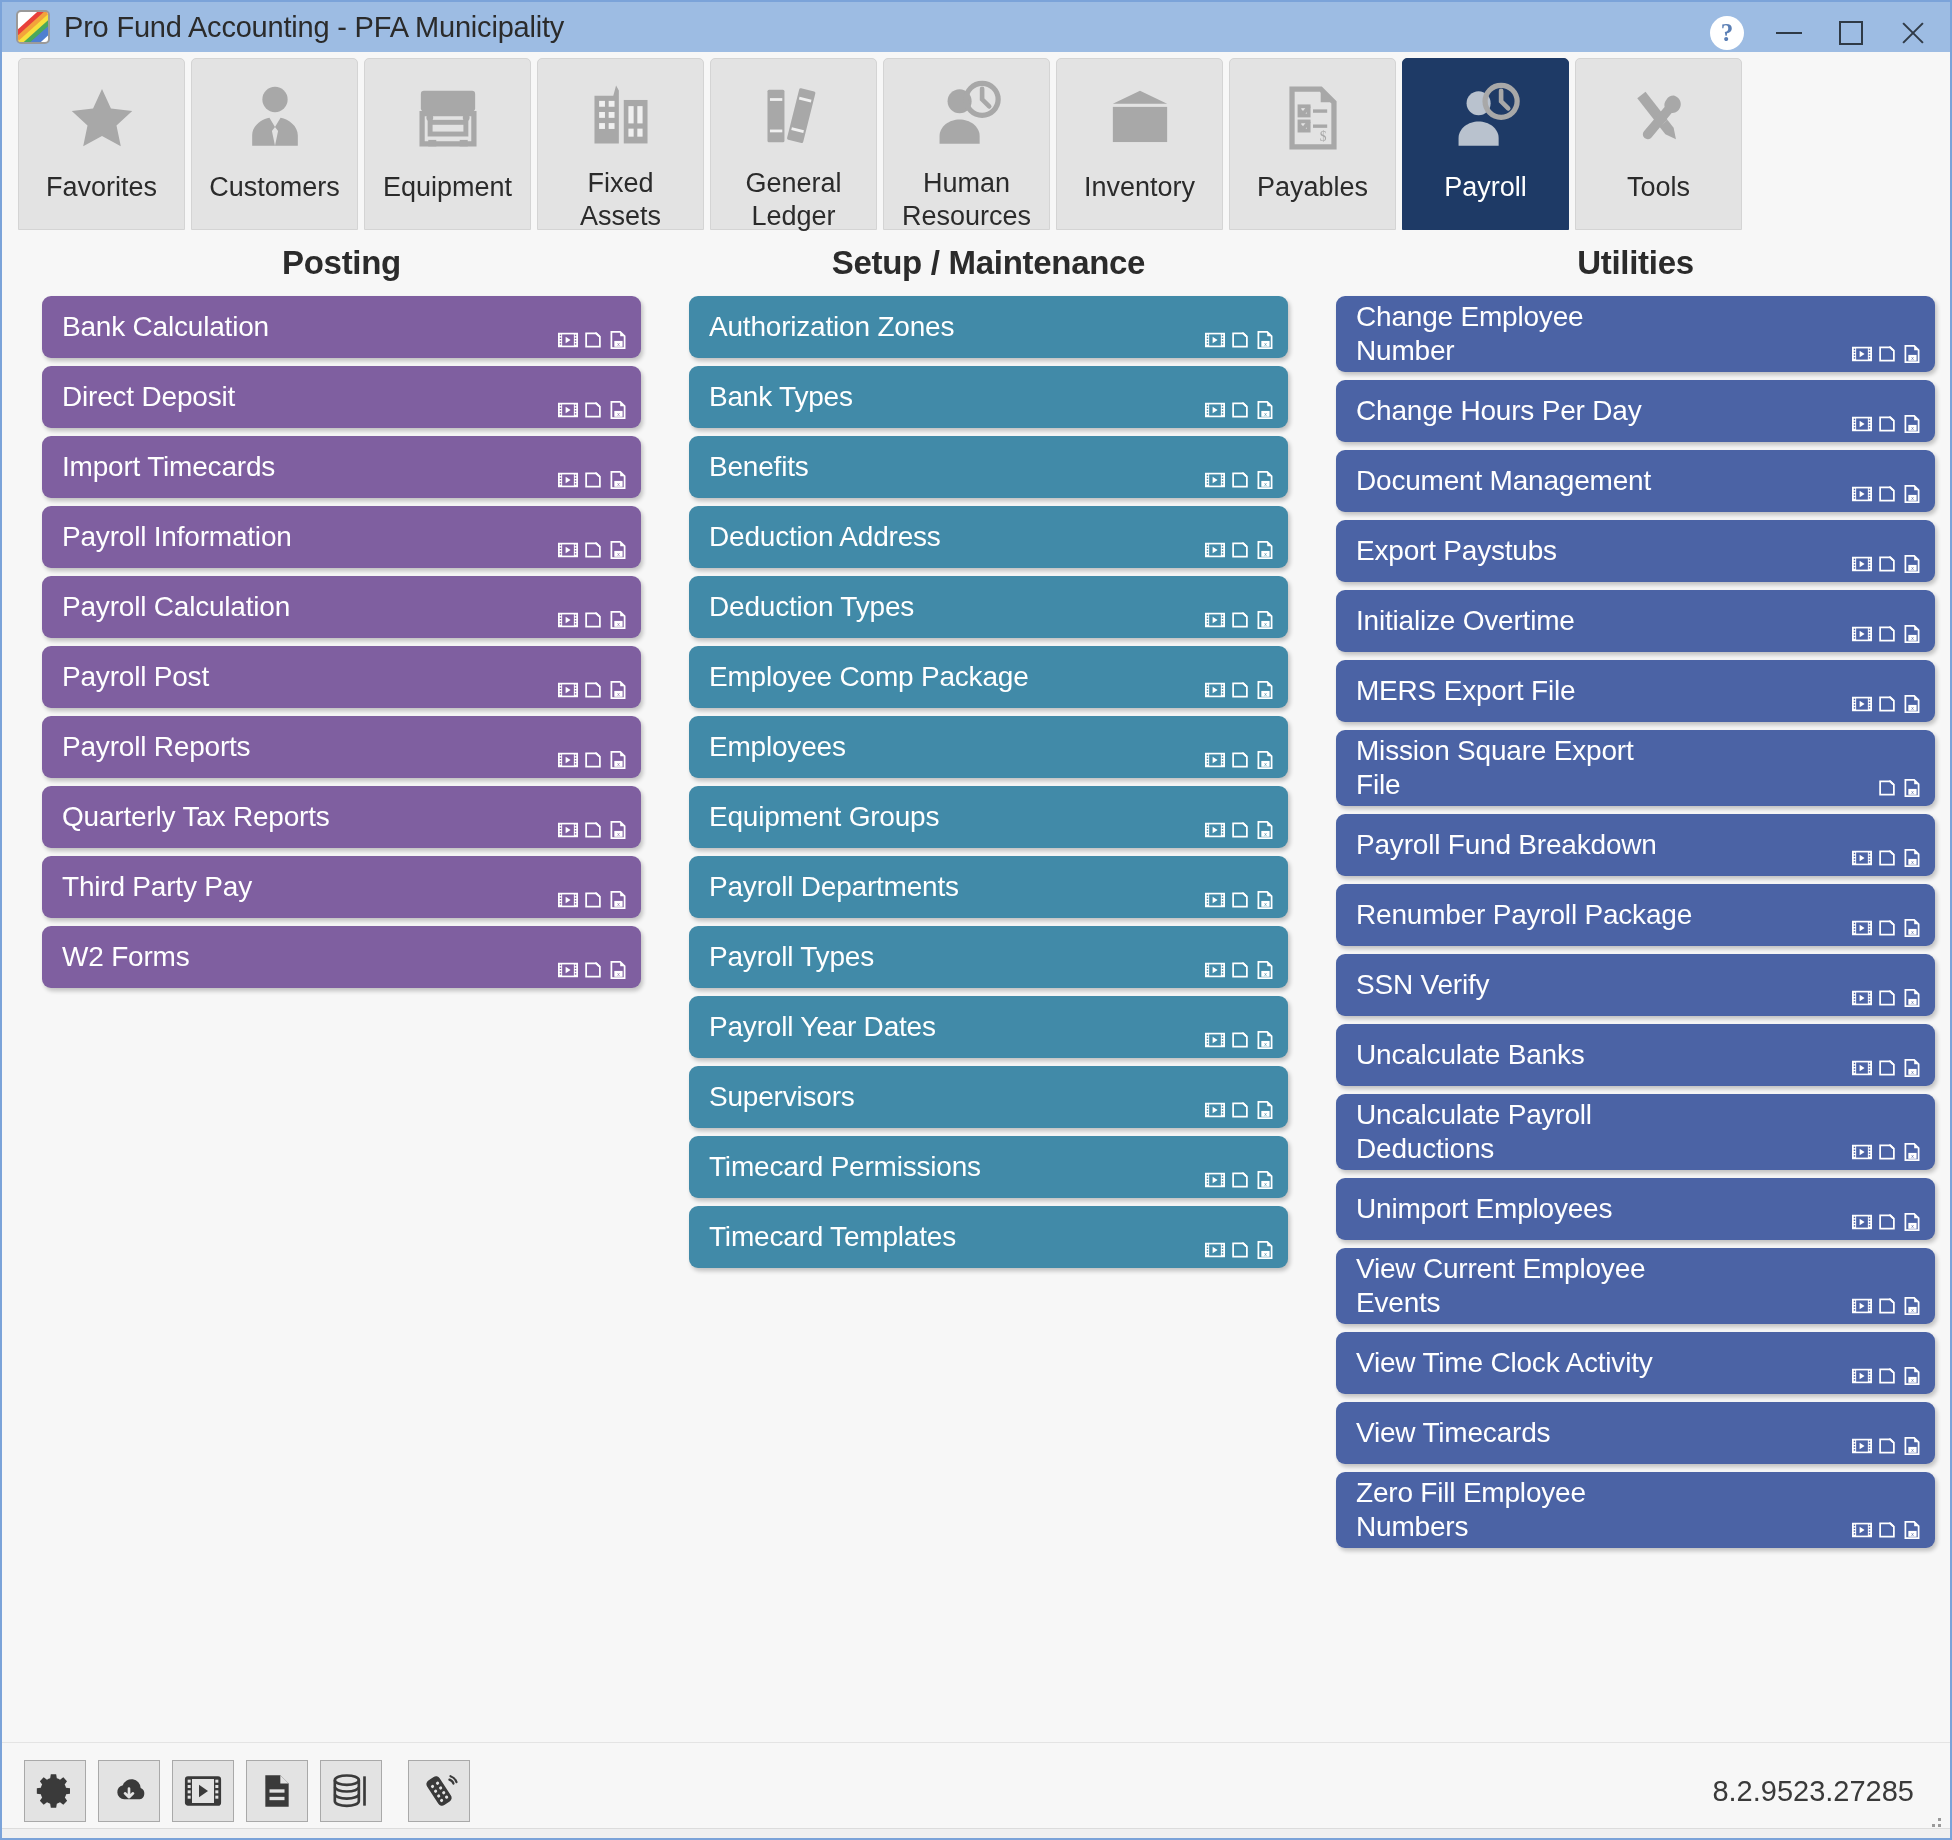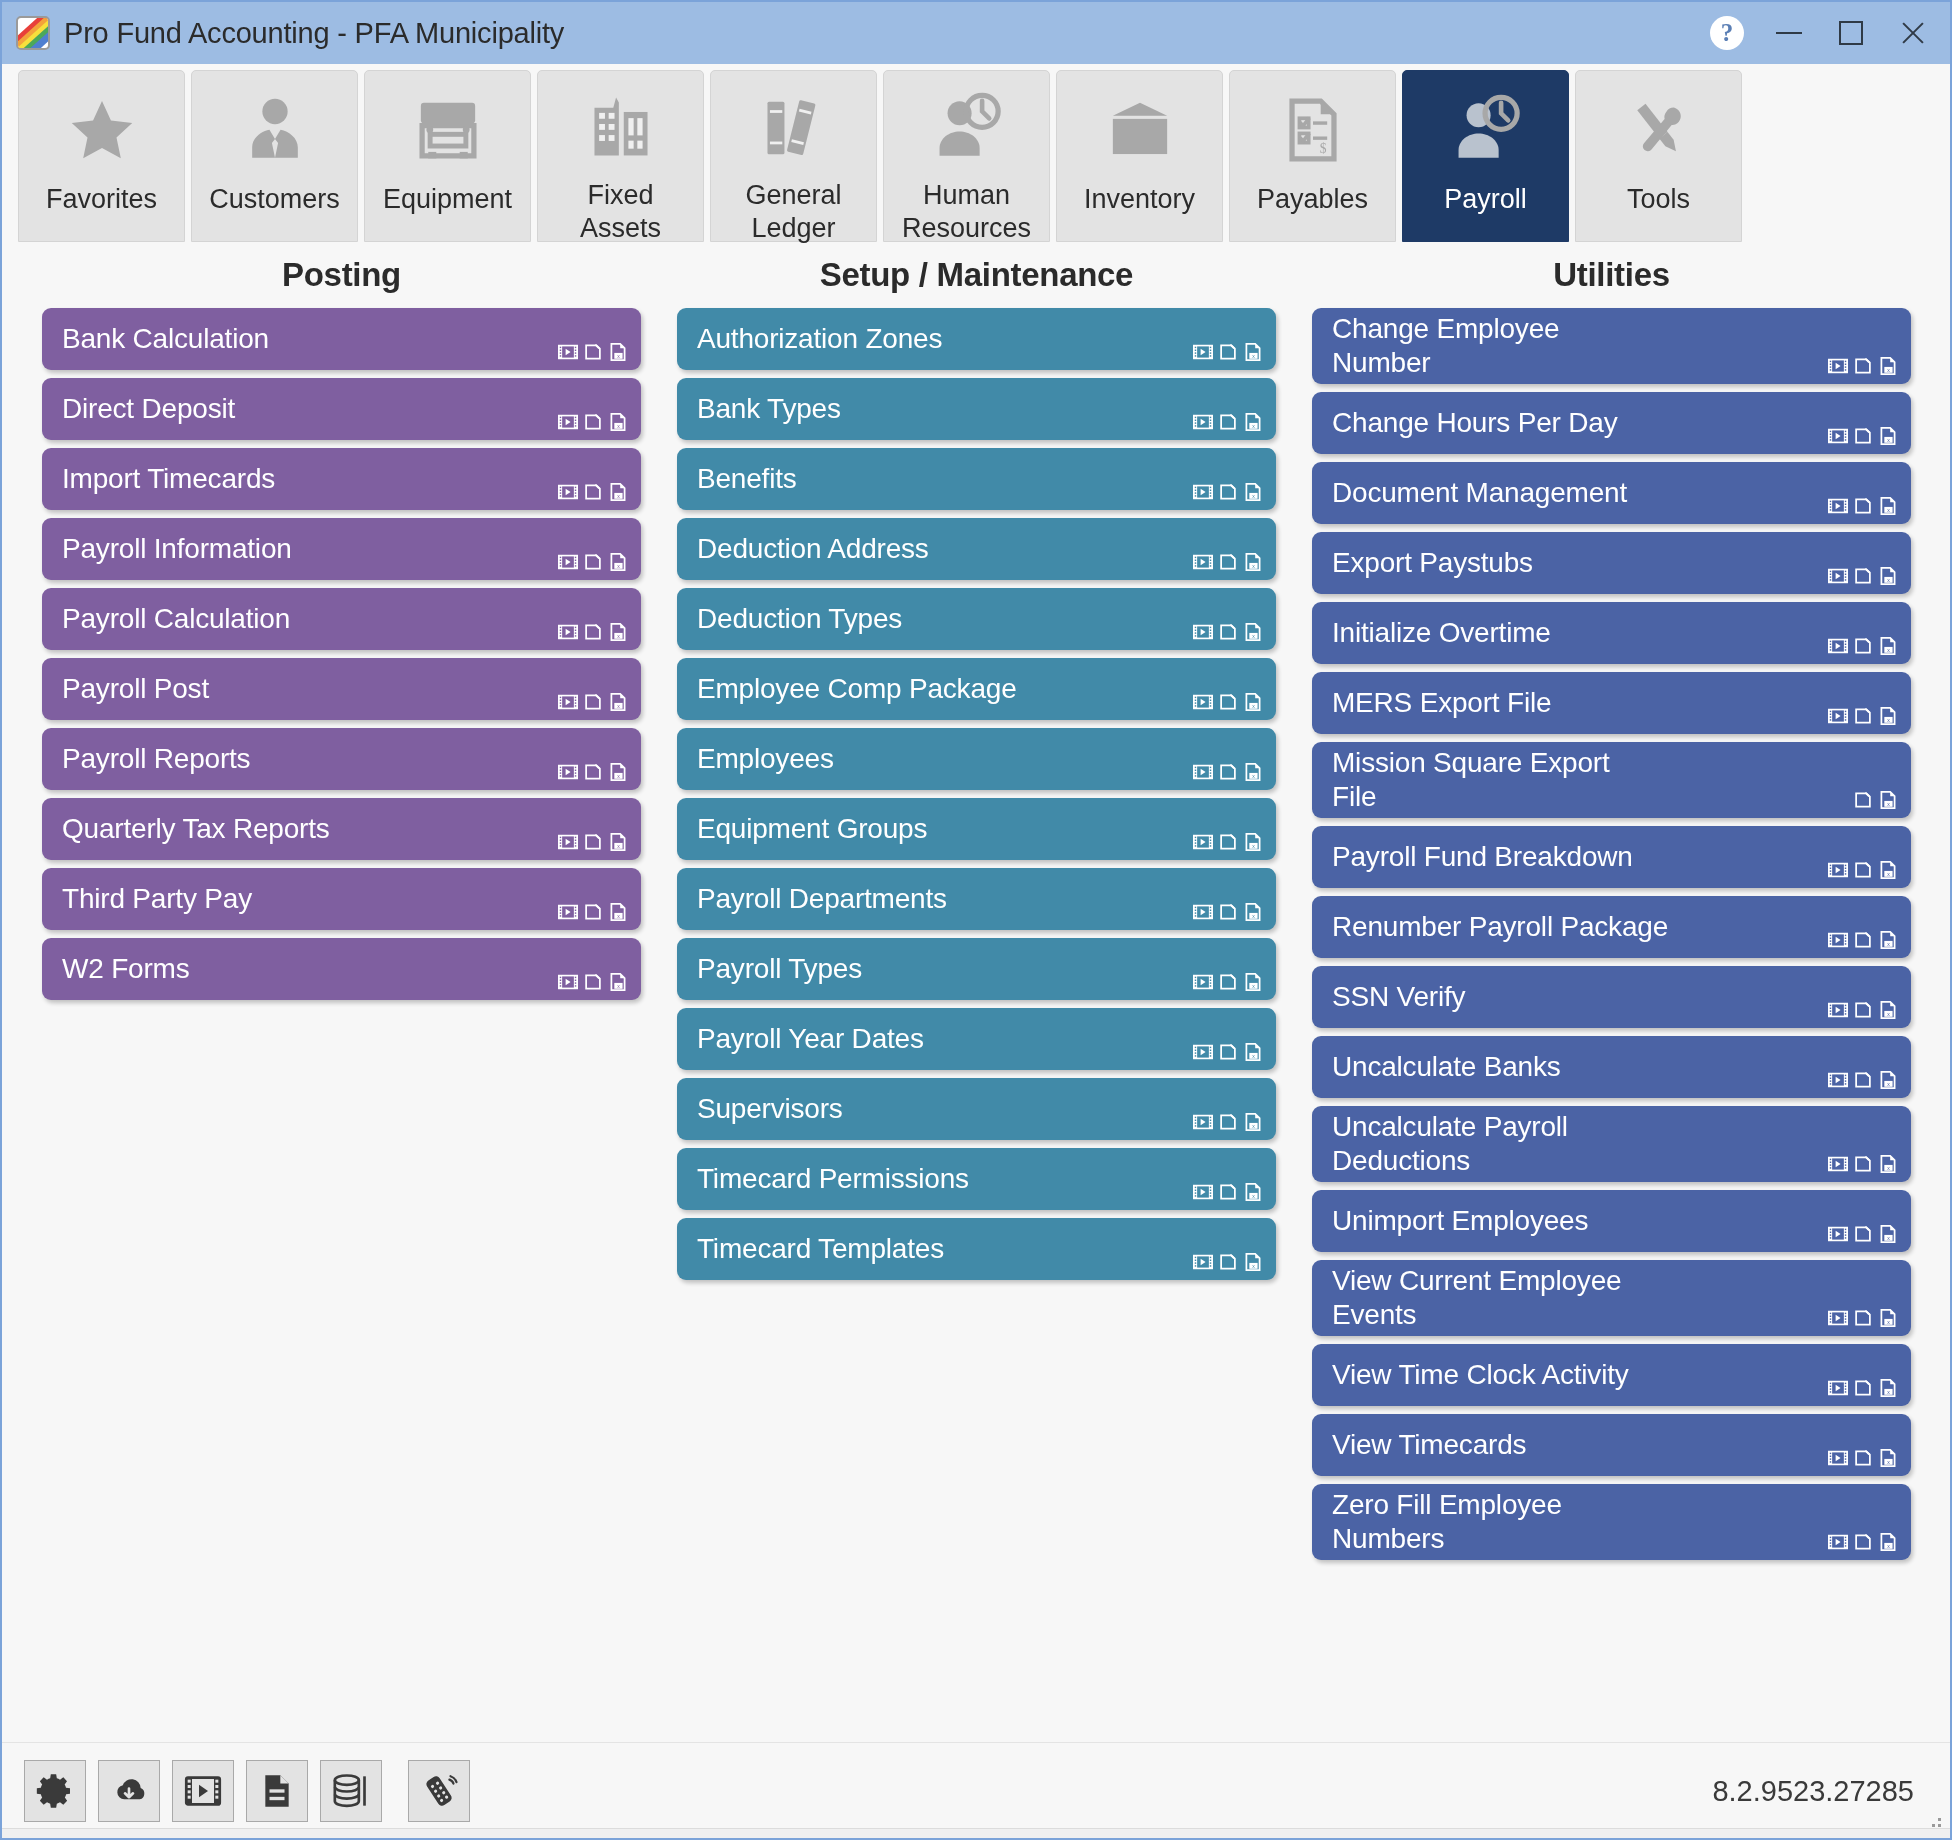--- a/index.html
+++ b/index.html
@@ -13,21 +13,21 @@
     position: relative;
     width: 1952px; height: 1840px;
     background: #f7f7f7;
     border: 2px solid #7ba3d9;
     display: flex;
     flex-direction: column;
   }
 
   
   .titlebar {
-    height: 62px;
+    height: 50px;
     background: #9dbce3;
     display: flex;
     align-items: center;
     flex: 0 0 auto;
     position: relative;
   }
   .title-icon {
     width: 34px; height: 34px;
     margin-left: 14px; margin-right: 14px;
     background: #ffffff;
@@ -118,21 +118,21 @@
     text-align: center;
     white-space: pre-line;
   }
   .mod.active .lbl { color: #ffffff; }
 
   
   .content {
     flex: 1 1 auto;
     display: flex;
     padding: 0 26px;
-    gap: 0;
+    gap: 12px;
     overflow: hidden;
   }
   .col { width: 627px; flex: 0 0 627px; }
   .col:nth-child(2) { margin-left: 8px; }
   .col:nth-child(3) { margin-left: 8px; }
   .col-title {
     text-align: center;
     font-size: 33px;
     font-weight: bold;
     color: #2b2b2b;

